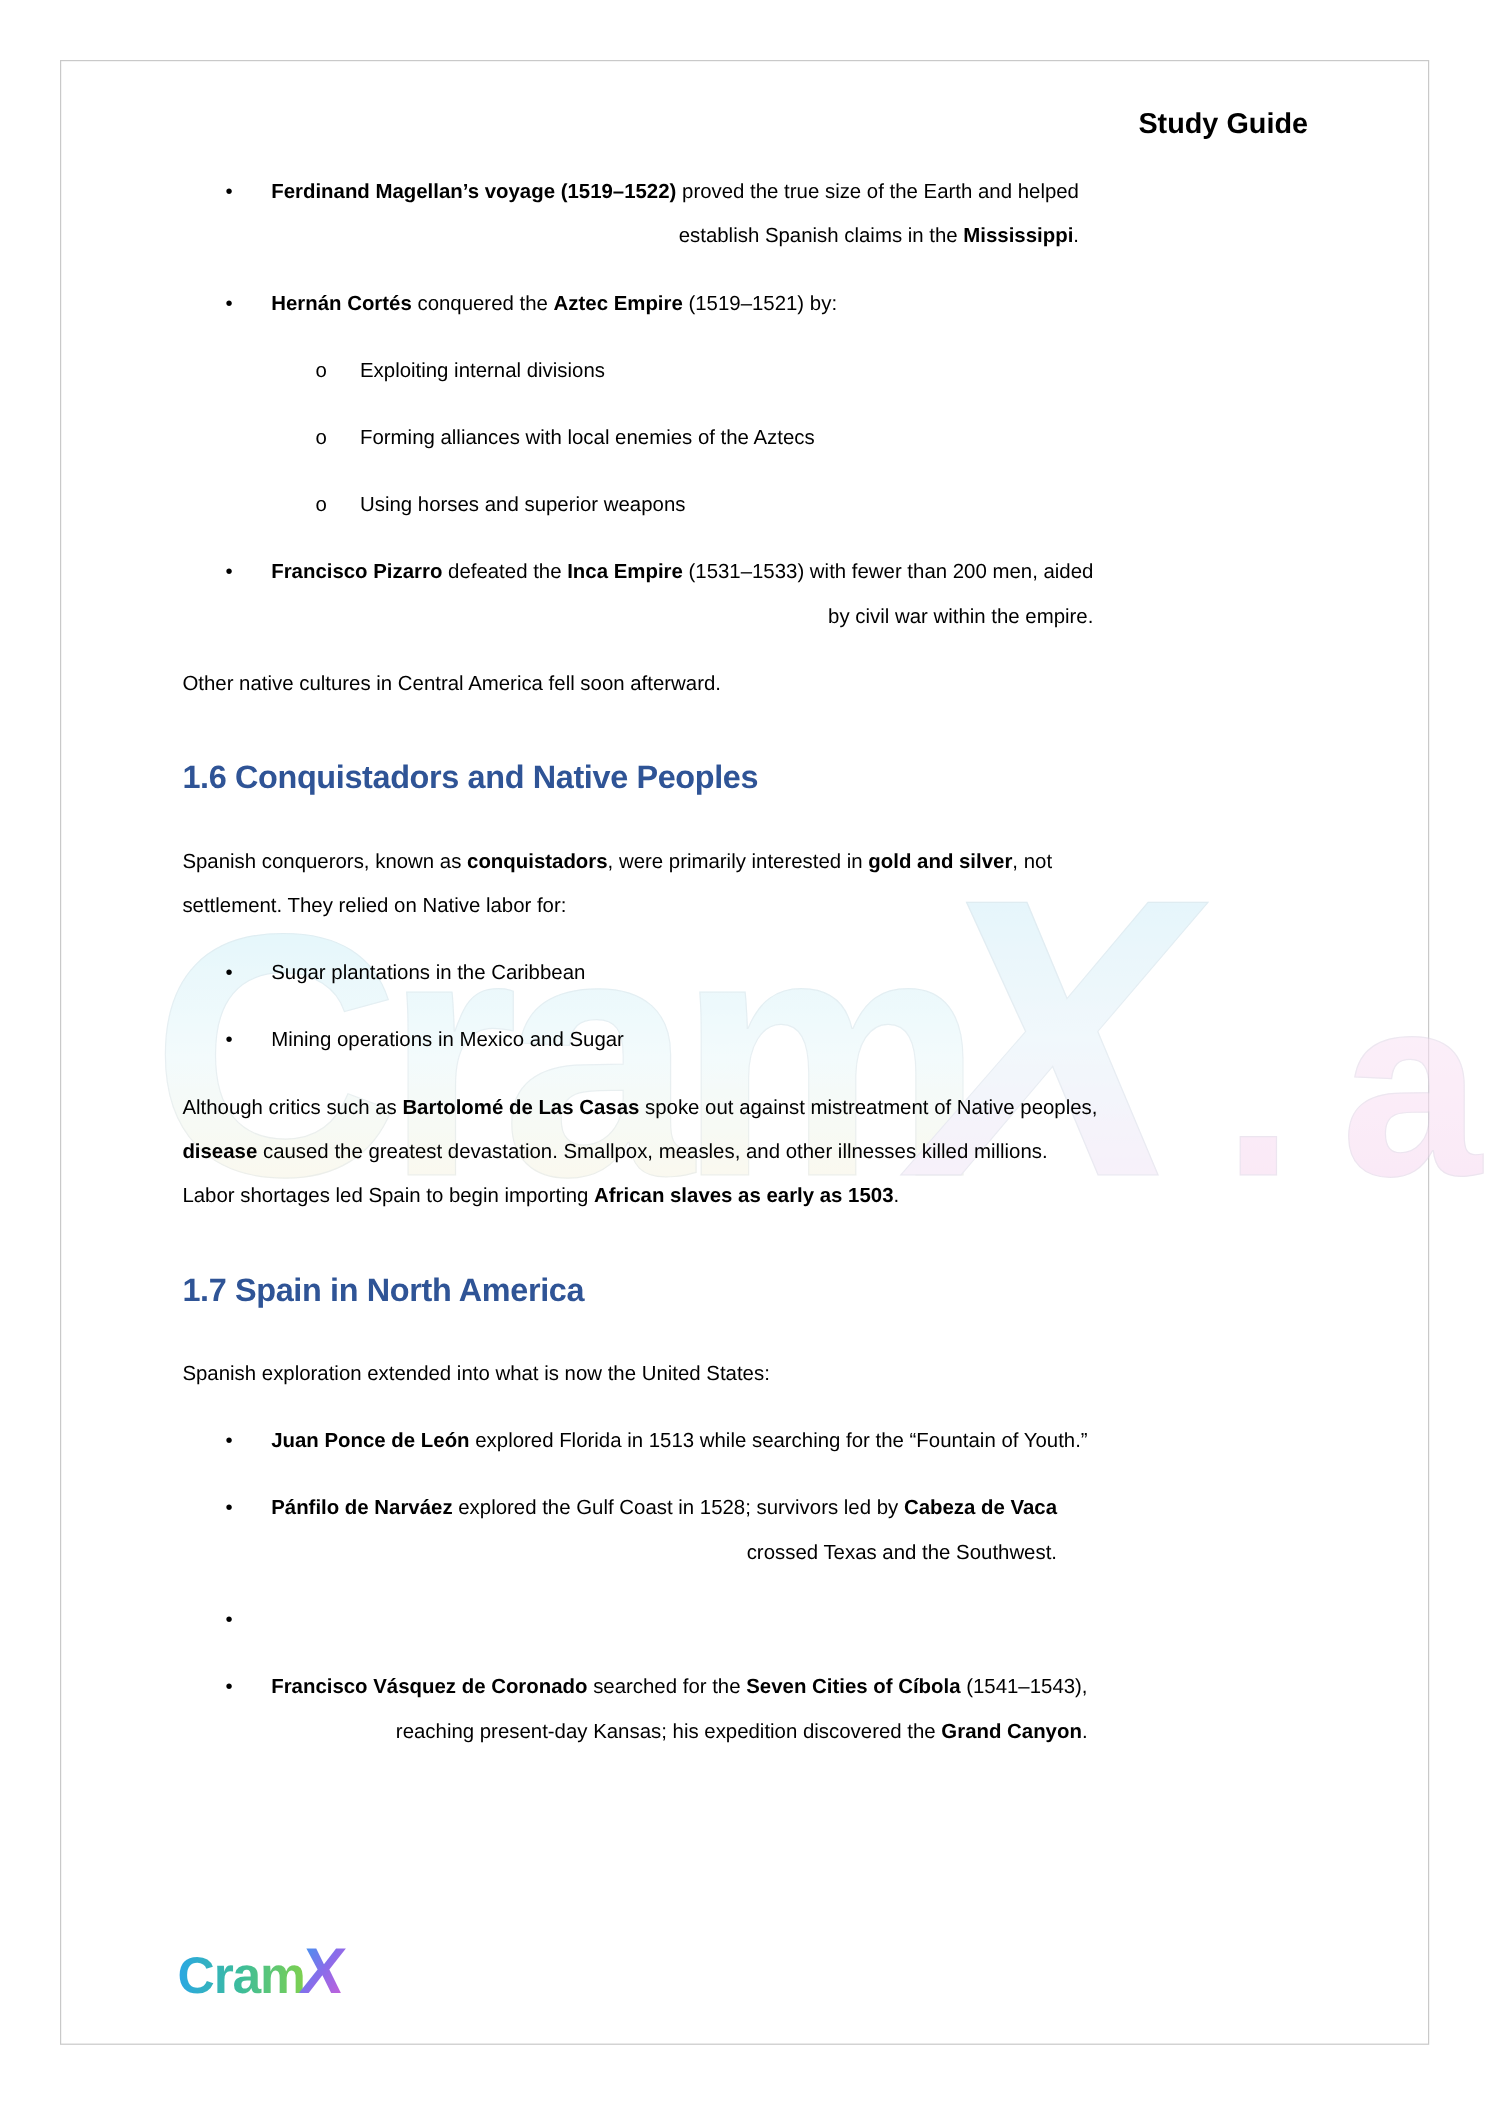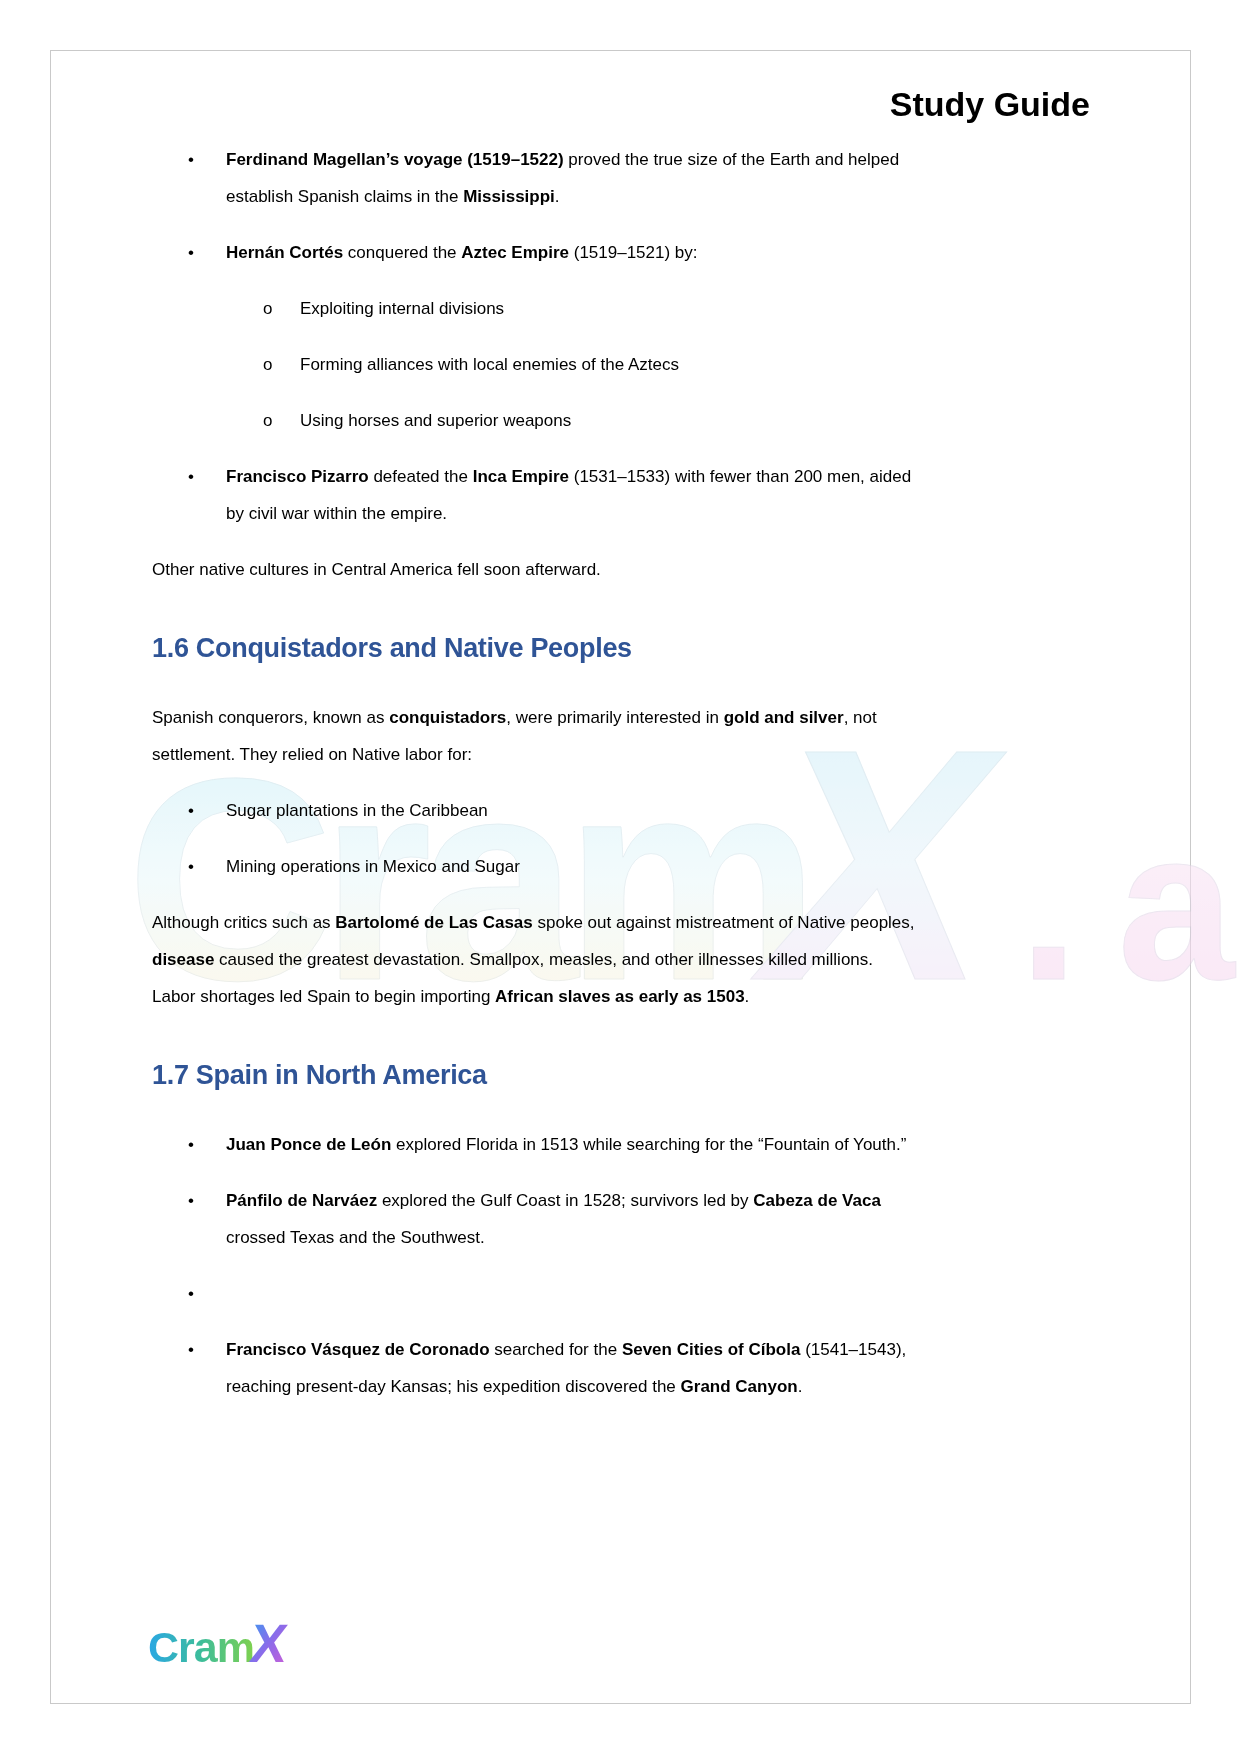--- a/index.html
+++ b/index.html
@@ -11,33 +11,33 @@
     color: #000;
   }
   .page-border {
     position: absolute; left: 50px; top: 50px;
     width: 1139px; height: 1652px;
     border: 1px solid var(--border-color, #c9c9c9);
     z-index: 0;
   }
   .doc-title {
     position: absolute; top: 86px; right: 151px;
-    font-size: 34px; font-weight: bold; line-height: 36px;
+    font-size: 24px; font-weight: bold; line-height: 36px;
     z-index: 2;
   }
   .content {
     position: absolute; left: 152px; top: 0; width: 872px;
     z-index: 2;
   }
   .content > :first-child { margin-top: 141px; }
   .para, .bullet {
     font-size: 17px; line-height: 37px;
     margin: 0 0 19px 0;
   }
-  .btext { white-space: pre-wrap; }
+  .btext { white-space: pre-wrap; text-align: right; }
   .b { font-weight: bold; }
   .bullet { display: flex; }
   .bullet.l1 { padding-left: 36px; }
   .bullet.l1 .marker { flex: 0 0 38px; }
   .bullet.l2 { padding-left: 111px; }
   .bullet.l2 .marker { flex: 0 0 37px; }
   .heading {
     font-size: 27px; line-height: 40px; font-weight: bold;
     color: var(--heading-color, #2F5496);
     letter-spacing: -0.3px;
@@ -124,20 +124,21 @@
         <span class="btext"><span>Sugar plantations in the Caribbean</span></span>
       </div>
       <div class="bullet l1">
         <span class="marker">•</span>
         <span class="btext"><span>Mining operations in Mexico and Sugar</span></span>
       </div>
       <p class="para"><span class="btext"><span>Although critics such as </span><span class="b">Bartolomé de Las Casas</span><span> spoke out against mistreatment of Native peoples,
 </span><span class="b">disease</span><span> caused the greatest devastation. Smallpox, measles, and other illnesses killed millions.
 Labor shortages led Spain to begin importing </span><span class="b">African slaves as early as 1503</span><span>.</span></span></p>
       <h2 class="heading"><span class="btext"><span class="b">1.7 Spain in North America</span></span></h2>
+      <p class="para"><span class="btext"><span>Spanish exploration extended into what is now the United States:</span></span></p>
       <div class="bullet l1">
         <span class="marker">•</span>
         <span class="btext"><span class="b">Juan Ponce de León</span><span> explored Florida in 1513 while searching for the “Fountain of Youth.”</span></span>
       </div>
       <div class="bullet l1">
         <span class="marker">•</span>
         <span class="btext"><span class="b">Pánfilo de Narváez</span><span> explored the Gulf Coast in 1528; survivors led by </span><span class="b">Cabeza de Vaca</span><span>
 crossed Texas and the Southwest.</span></span>
       </div>
       <div class="bullet l1">

